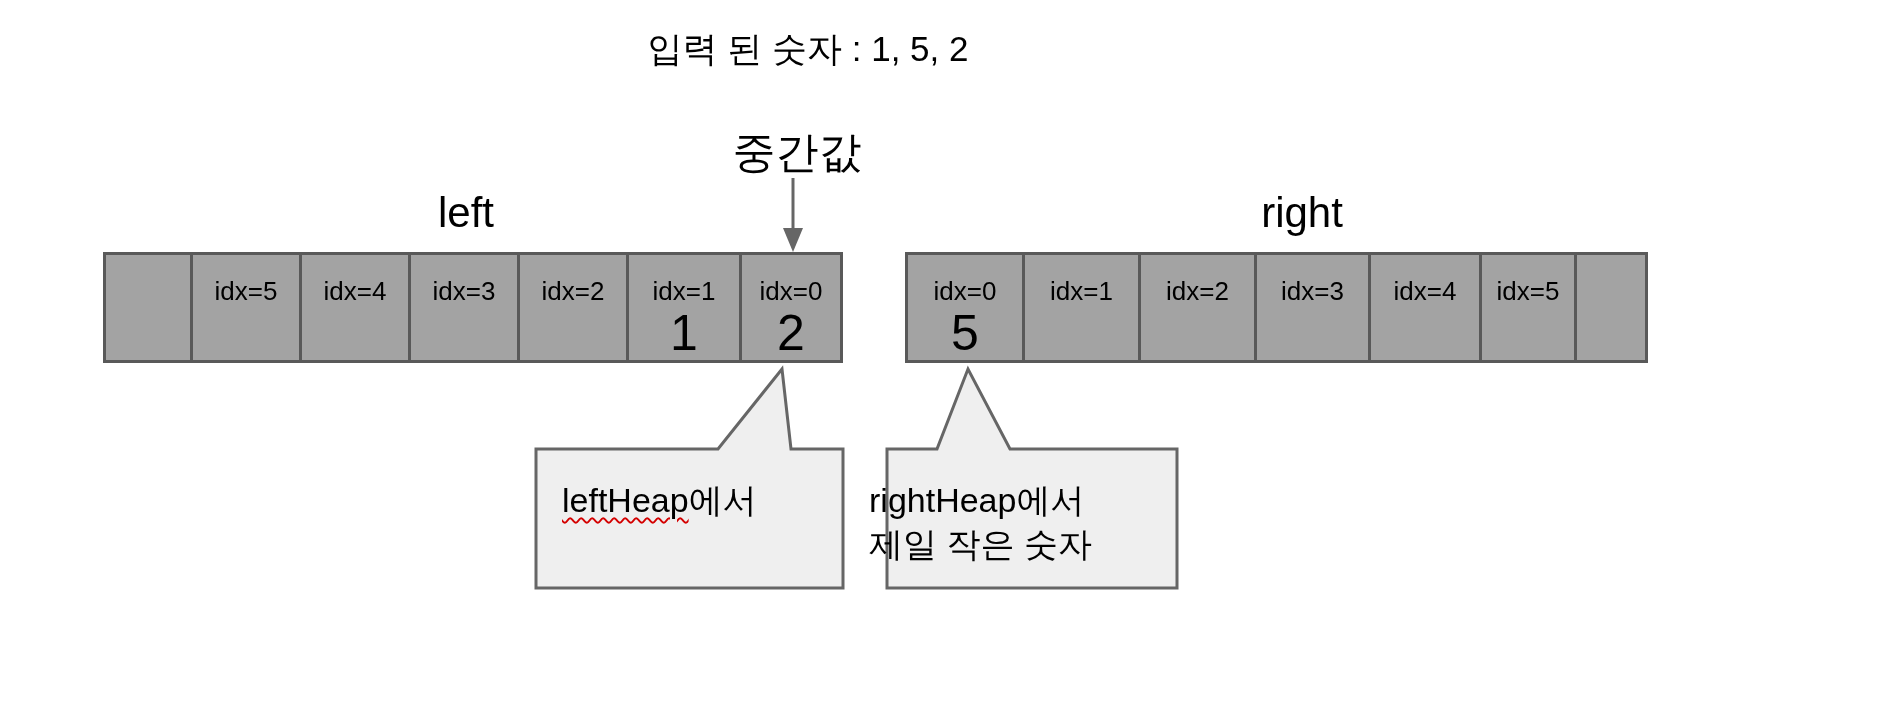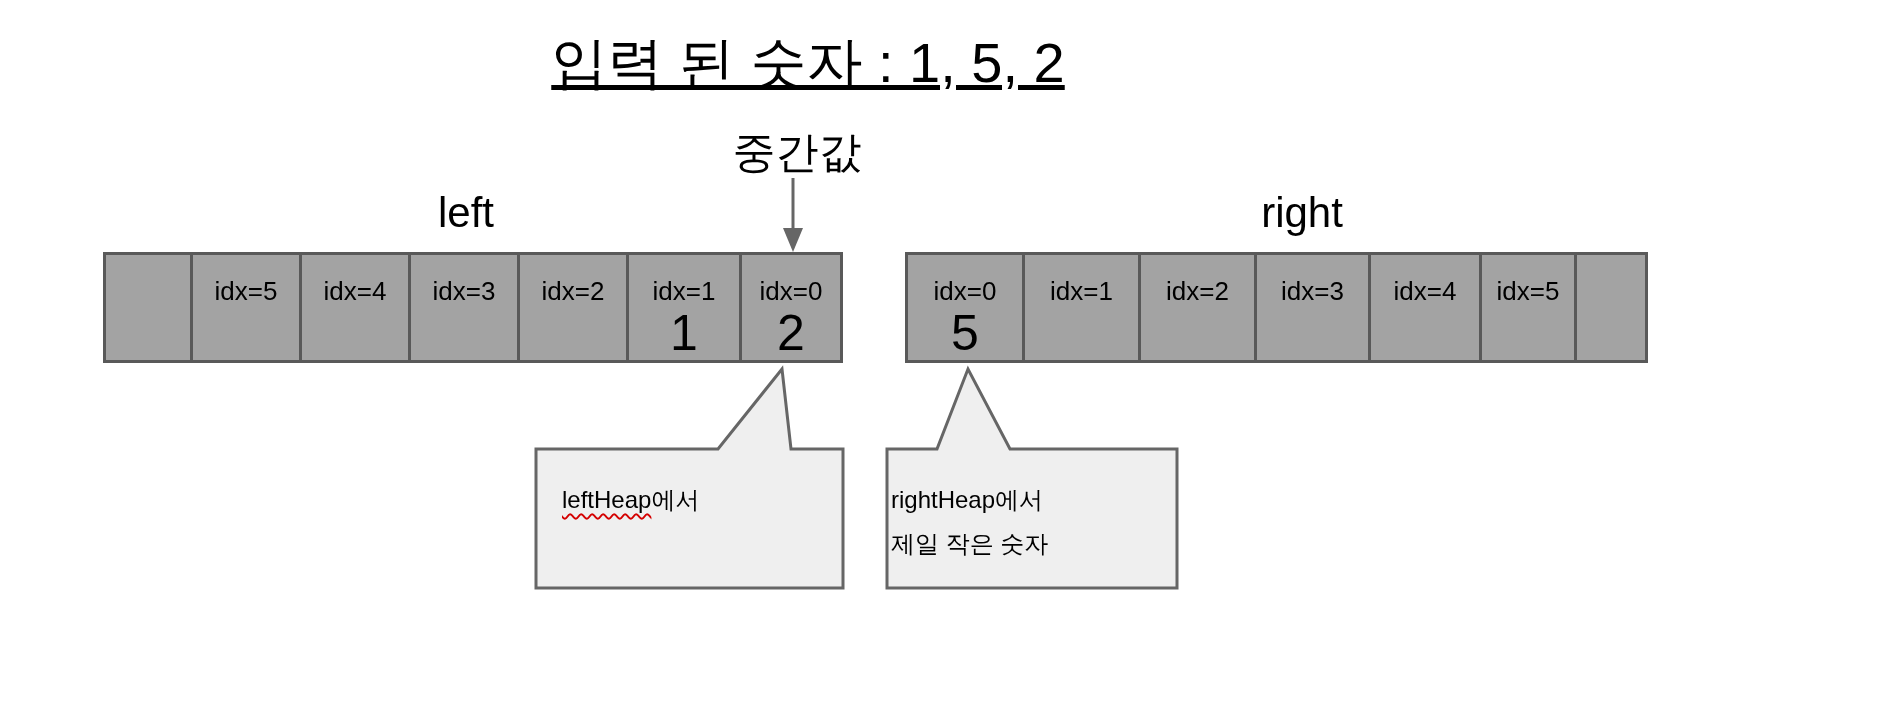--- a/index.html
+++ b/index.html
@@ -10,23 +10,22 @@
     background: #ffffff;
     font-family: "Liberation Sans", sans-serif;
     color: #000000;
     overflow: hidden;
   }
   .abs { position: absolute; }
 
   .title {
     left: 808px; top: 26px;
     transform: translateX(-50%);
-    font-size: 56px;
+    font-size: 35px;
     white-space: nowrap;
-    text-decoration: underline;
   }
 
   .median-label {
     left: 797px; top: 124px;
     transform: translateX(-50%);
     font-size: 43px;
     white-space: nowrap;
   }
 
   .array-label {
@@ -57,21 +56,21 @@
     padding-top: 21px;
     flex: 0 0 auto;
   }
   .cell + .cell { border-left: 3px solid #595959; }
   .cell .idx { font-size: 26px; line-height: 30px; white-space: nowrap; }
   .cell .val { font-size: 50px; line-height: 54px; white-space: nowrap; }
 
   svg.overlay { position: absolute; overflow: visible; }
 
   .bubble-text {
-    font-size: 24px;
+    font-size: 34px;
     line-height: 44px;
     white-space: nowrap;
   }
   .squiggle {
     text-decoration-line: underline;
     text-decoration-style: wavy;
     text-decoration-color: #d40000;
     text-decoration-thickness: 2px;
     text-underline-offset: 5px;
   }
@@ -154,16 +153,16 @@
 <svg class="overlay" style="left:530px; top:360px;" width="320" height="235">
   <polygon points="6,89 188,89 252,9 261,89 313,89 313,228 6,228" fill="#efefef" stroke="#666666" stroke-width="3" stroke-linejoin="miter"></polygon>
 </svg>
 <div class="abs bubble-text" style="left:562px; top:478px;">
   <div><span class="squiggle">leftHeap</span><span>에서</span></div>
 </div>
 
 <svg class="overlay" style="left:880px; top:360px;" width="310" height="235">
   <polygon points="7,89 57,89 88,9 130,89 297,89 297,228 7,228" fill="#efefef" stroke="#666666" stroke-width="3" stroke-linejoin="miter"></polygon>
 </svg>
-<div class="abs bubble-text" style="left:891px; top:478px;">
+<div class="abs bubble-text" style="left:869px; top:478px;">
   <div>rightHeap에서</div>
   <div>제일 작은 숫자</div>
 </div>
 
 </body></html>

